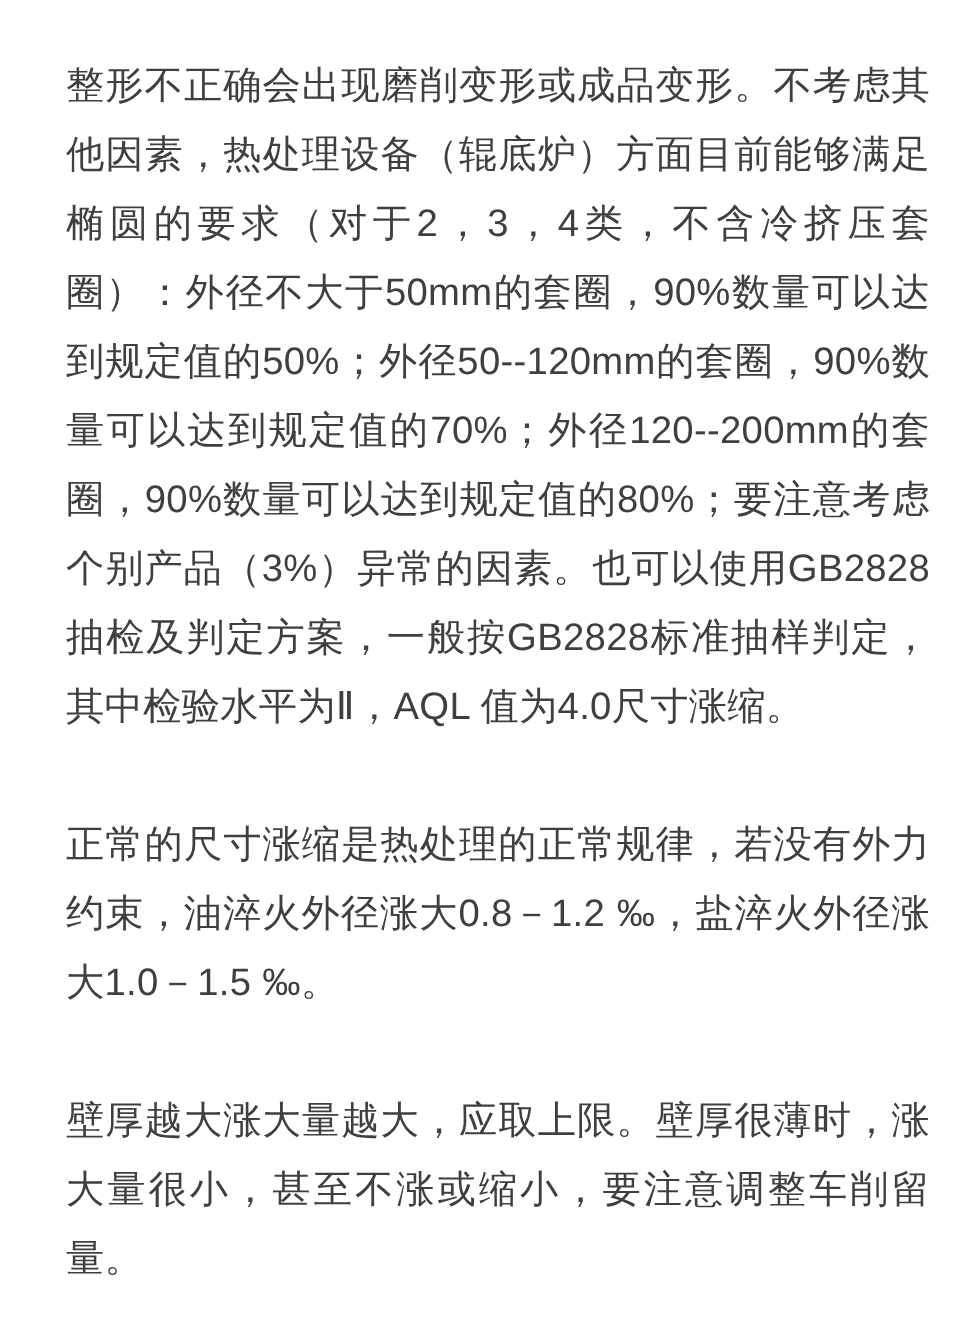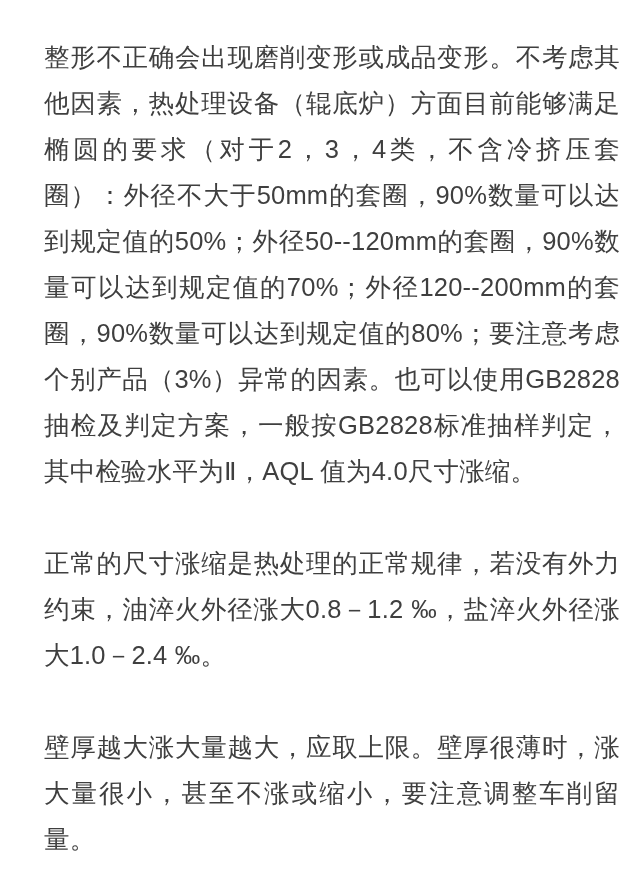--- a/index.html
+++ b/index.html
@@ -32,15 +32,15 @@
   }
   .para + .para {
     margin-top: 46px;
   }
 </style>
 </head>
 <body>
 
 <div class="page">
   <p class="para">整形不正确会出现磨削变形或成品变形。不考虑其他因素，热处理设备（辊底炉）方面目前能够满足椭圆的要求（对于2，3，4类，不含冷挤压套圈）：外径不大于50mm的套圈，90%数量可以达到规定值的50%；外径50--120mm的套圈，90%数量可以达到规定值的70%；外径120--200mm的套圈，90%数量可以达到规定值的80%；要注意考虑个别产品（3%）异常的因素。也可以使用GB2828抽检及判定方案，一般按GB2828标准抽样判定，其中检验水平为Ⅱ，AQL 值为4.0尺寸涨缩。</p>
-  <p class="para">正常的尺寸涨缩是热处理的正常规律，若没有外力约束，油淬火外径涨大0.8－1.2 ‰，盐淬火外径涨大1.0－2.4 ‰。</p>
+  <p class="para">正常的尺寸涨缩是热处理的正常规律，若没有外力约束，油淬火外径涨大0.8－1.2 ‰，盐淬火外径涨大1.0－1.5 ‰。</p>
   <p class="para">壁厚越大涨大量越大，应取上限。壁厚很薄时，涨大量很小，甚至不涨或缩小，要注意调整车削留量。</p>
 </div>
 
 </body></html>

